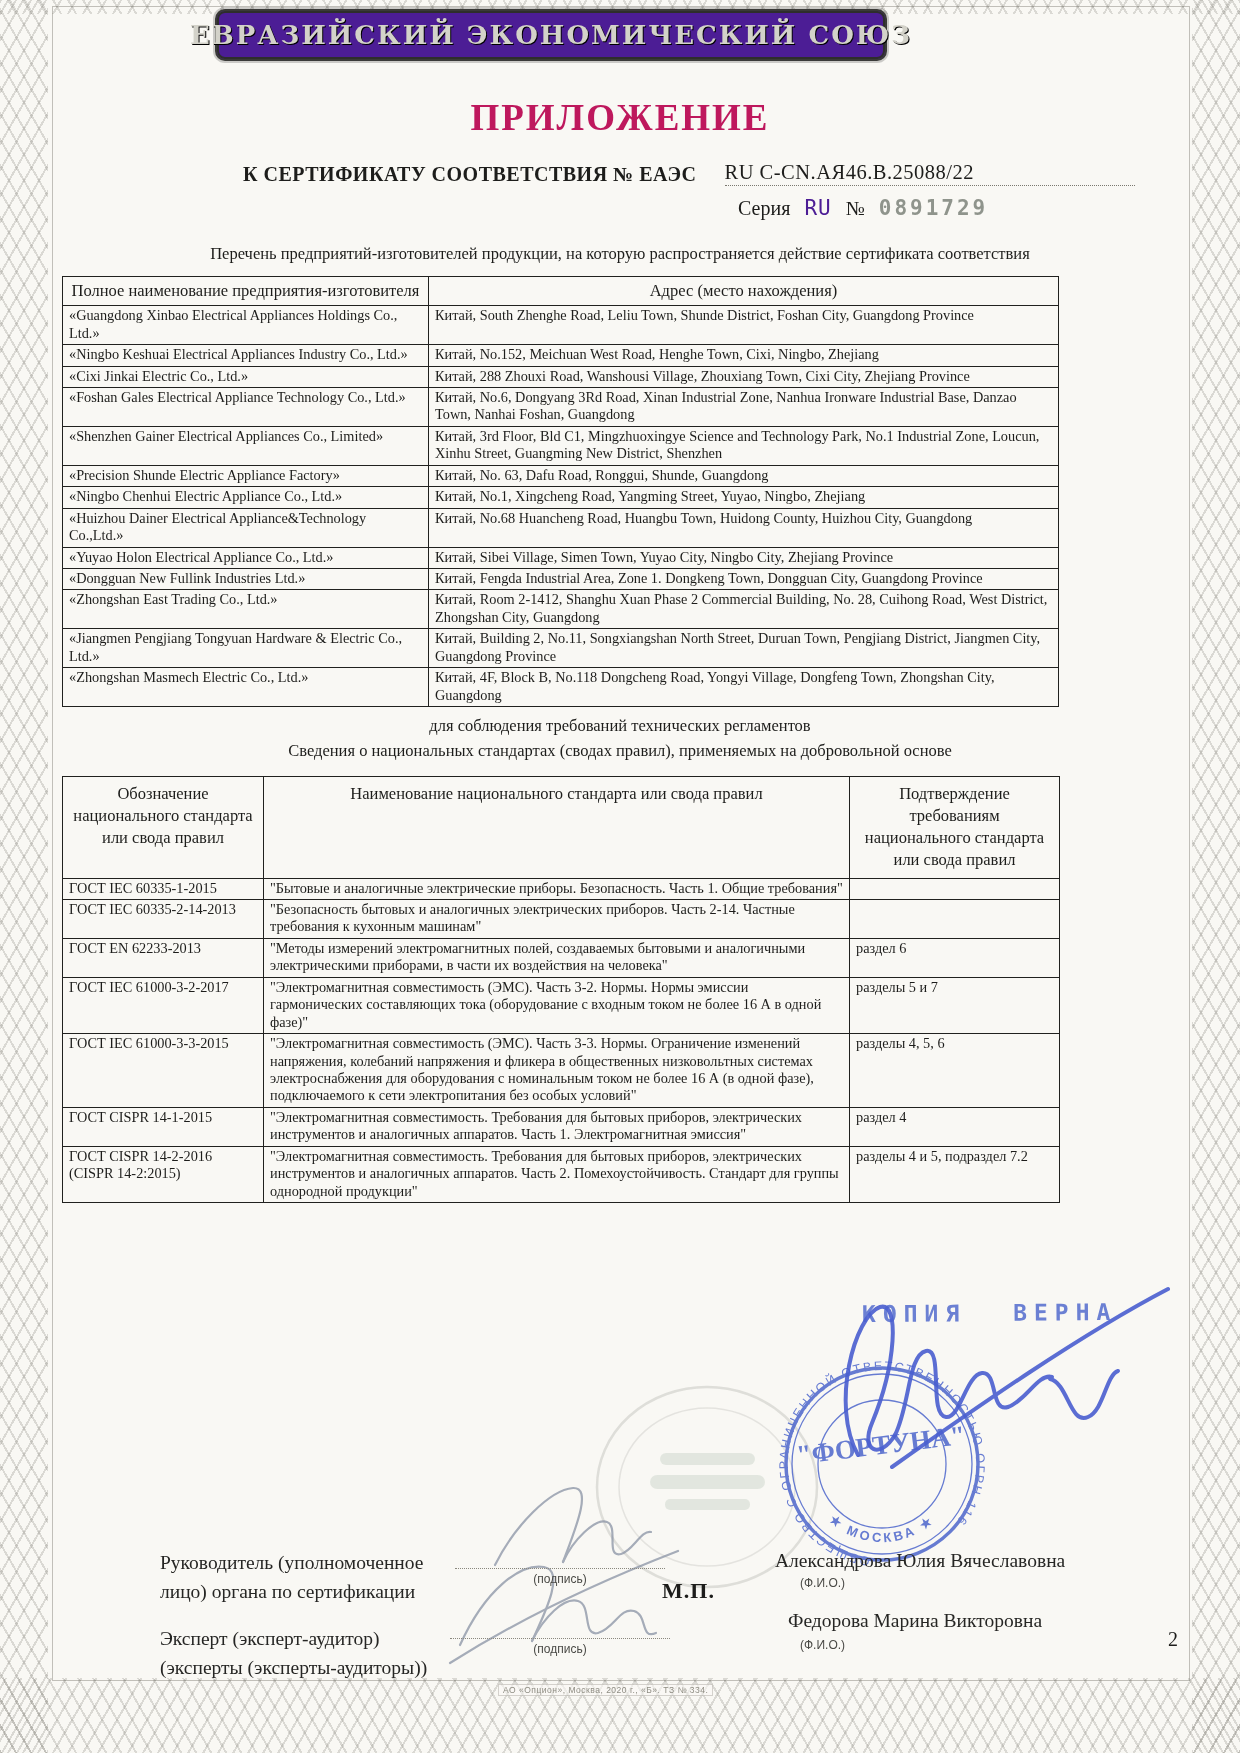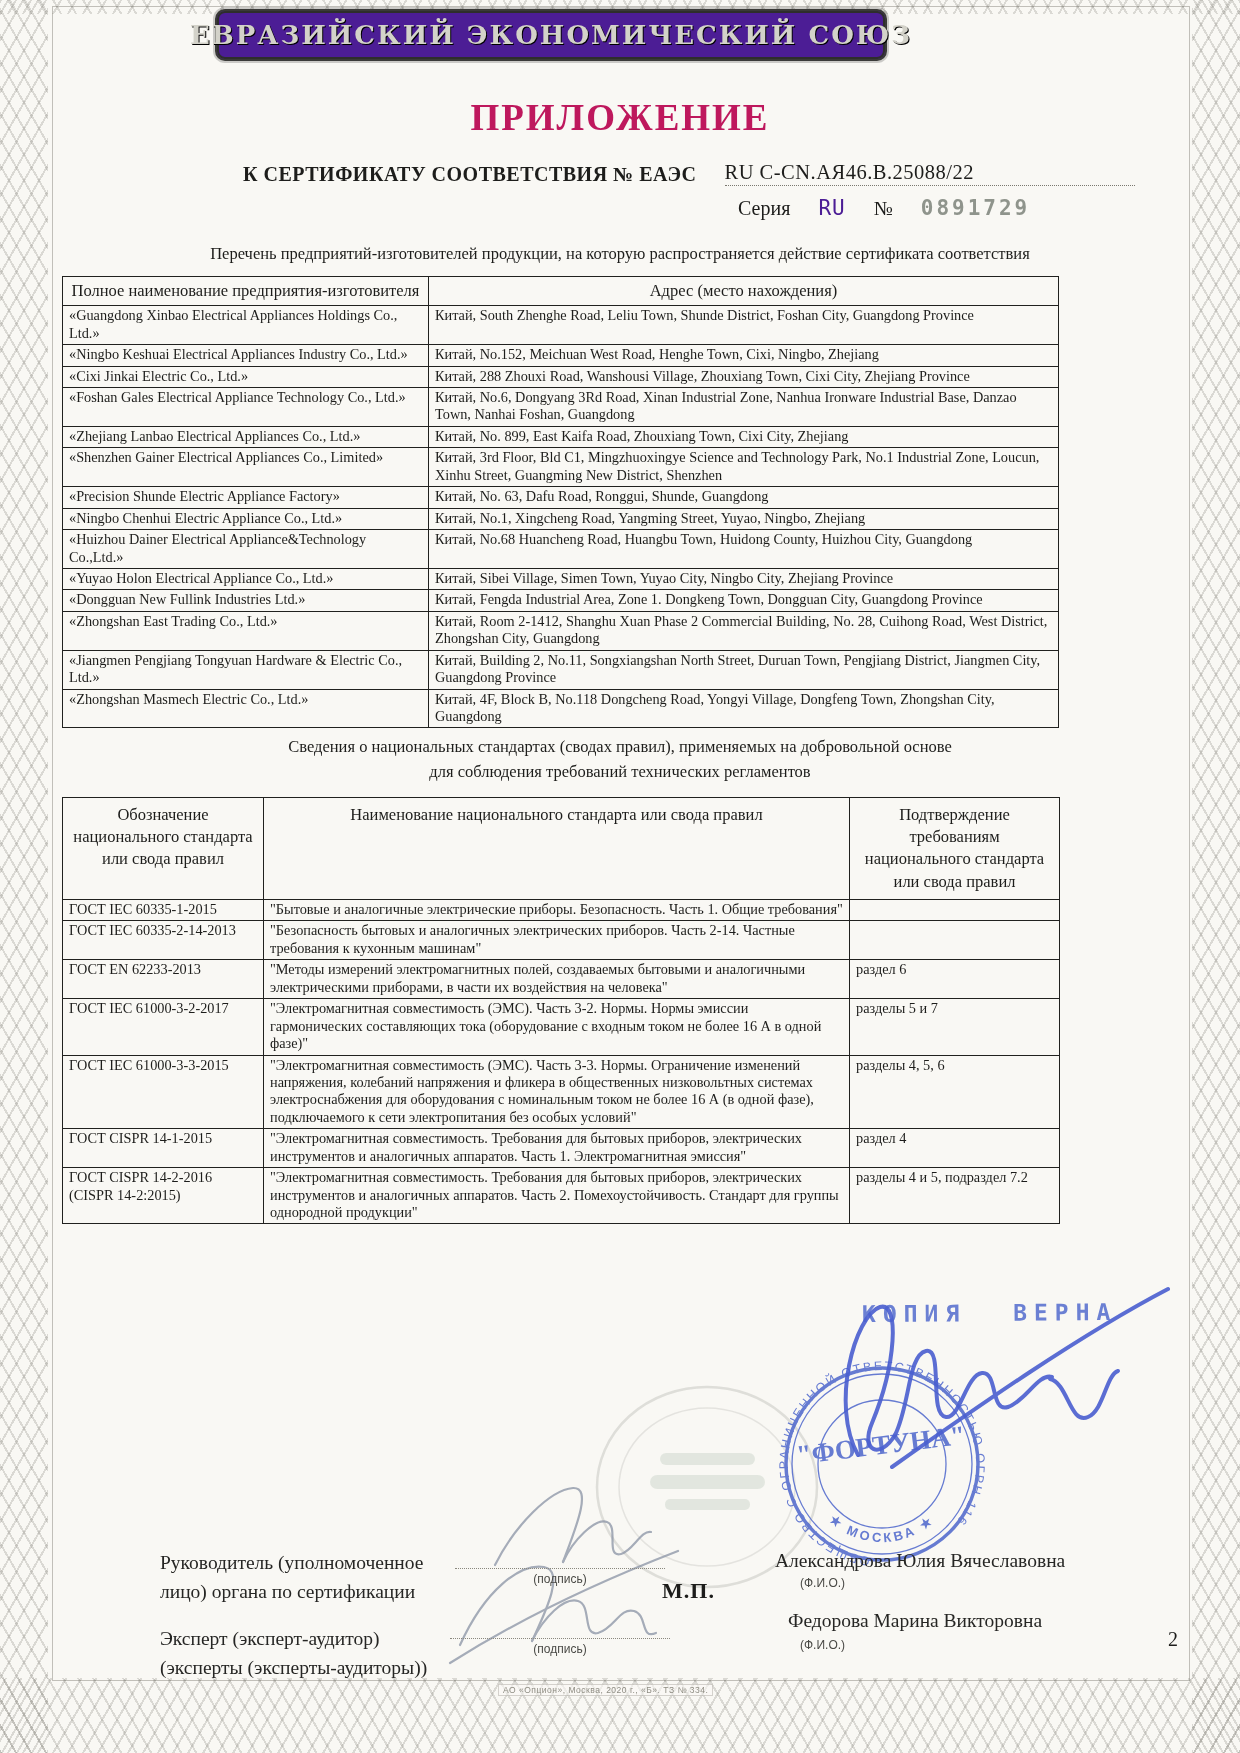--- a/index.html
+++ b/index.html
@@ -30,21 +30,21 @@
     letter-spacing:2px; color:#d3d2c9; text-shadow:1px 1px 0 #000; white-space:nowrap; }
 
   .title { margin:0; padding-top:96px; text-align:center;
     font-size:37px; font-weight:bold; letter-spacing:2px; color:#be185d; }
 
   .cert-line { display:flex; align-items:flex-end; margin:22px 105px 0 243px; }
   .cert-label { font-size:20px; font-weight:bold; letter-spacing:.5px; white-space:nowrap; }
   .cert-number { flex:1; margin-left:28px; font-size:20.5px; letter-spacing:.5px;
     border-bottom:1.5px dotted #7a786f; padding-bottom:1px; white-space:nowrap; }
 
-  .series-line { margin:10px 0 0 738px; font-size:20px; display:flex; align-items:baseline; gap:28px; }
+  .series-line { margin:10px 0 0 738px; font-size:20px; display:flex; align-items:baseline; gap:14px; }
   .stampish { font-family:"DejaVu Sans Mono", monospace; color:#4c1d95; }
   .series-val { font-size:21px; letter-spacing:1px; }
   .number-val { font-size:21px; letter-spacing:3px; color:#8f948c;font-weight:bold; }
 
   .intro1 { margin-top:24px; text-align:center; font-size:16.5px; }
 
   table { border-collapse:collapse; margin:12px auto 0 62px; width:997px; table-layout:fixed; }
   th, td { border:1.4px solid #21211f; vertical-align:top; }
   th { font-weight:normal; font-size:16.5px; padding:3px 6px; line-height:1.35;margin-top:40px; }
   td { font-size:14.3px; padding:1px 6px 2px 6px; line-height:1.22; }
@@ -131,24 +131,20 @@
       </tr>
         <tr>
         <td>«Cixi Jinkai Electric Co., Ltd.»</td>
         <td>Китай, 288 Zhouxi Road, Wanshousi Village, Zhouxiang Town, Cixi City, Zhejiang Province</td>
       </tr>
         <tr>
         <td>«Foshan Gales Electrical Appliance Technology Co., Ltd.»</td>
         <td>Китай, No.6, Dongyang 3Rd Road, Xinan Industrial Zone, Nanhua Ironware Industrial Base, Danzao Town, Nanhai Foshan, Guangdong</td>
       </tr>
         <tr>
-        <td>«Zhejiang Lanbao Electrical Appliances Co., Ltd.»</td>
-        <td>Китай, No. 899, East Kaifa Road, Zhouxiang Town, Cixi City, Zhejiang</td>
-      </tr>
-        <tr>
         <td>«Shenzhen Gainer Electrical Appliances Co., Limited»</td>
         <td>Китай, 3rd Floor, Bld C1, Mingzhuoxingye Science and Technology Park, No.1 Industrial Zone, Loucun, Xinhu Street, Guangming New District, Shenzhen</td>
       </tr>
         <tr>
         <td>«Precision Shunde Electric Appliance Factory»</td>
         <td>Китай, No. 63, Dafu Road, Ronggui, Shunde, Guangdong</td>
       </tr>
         <tr>
         <td>«Ningbo Chenhui Electric Appliance Co., Ltd.»</td>
         <td>Китай, No.1, Xingcheng Road, Yangming Street, Yuyao, Ningbo, Zhejiang</td>
@@ -174,22 +170,22 @@
         <td>Китай, Building 2, No.11, Songxiangshan North Street, Duruan Town, Pengjiang District, Jiangmen City, Guangdong Province</td>
       </tr>
         <tr>
         <td>«Zhongshan Masmech Electric Co., Ltd.»</td>
         <td>Китай, 4F, Block B, No.118 Dongcheng Road, Yongyi Village, Dongfeng Town, Zhongshan City, Guangdong</td>
       </tr>
       </tbody>
   </table>
 
   <div class="intro2">
+    <div>для соблюдения требований технических регламентов</div>
     <div>Сведения о национальных стандартах (сводах правил), применяемых на добровольной основе</div>
-    <div>для соблюдения требований технических регламентов</div>
   </div>
 
   <table class="t2">
     <colgroup>
         <col class="c1">
         <col class="c2">
         <col class="c3">
       </colgroup>
     <thead>
       <tr>

